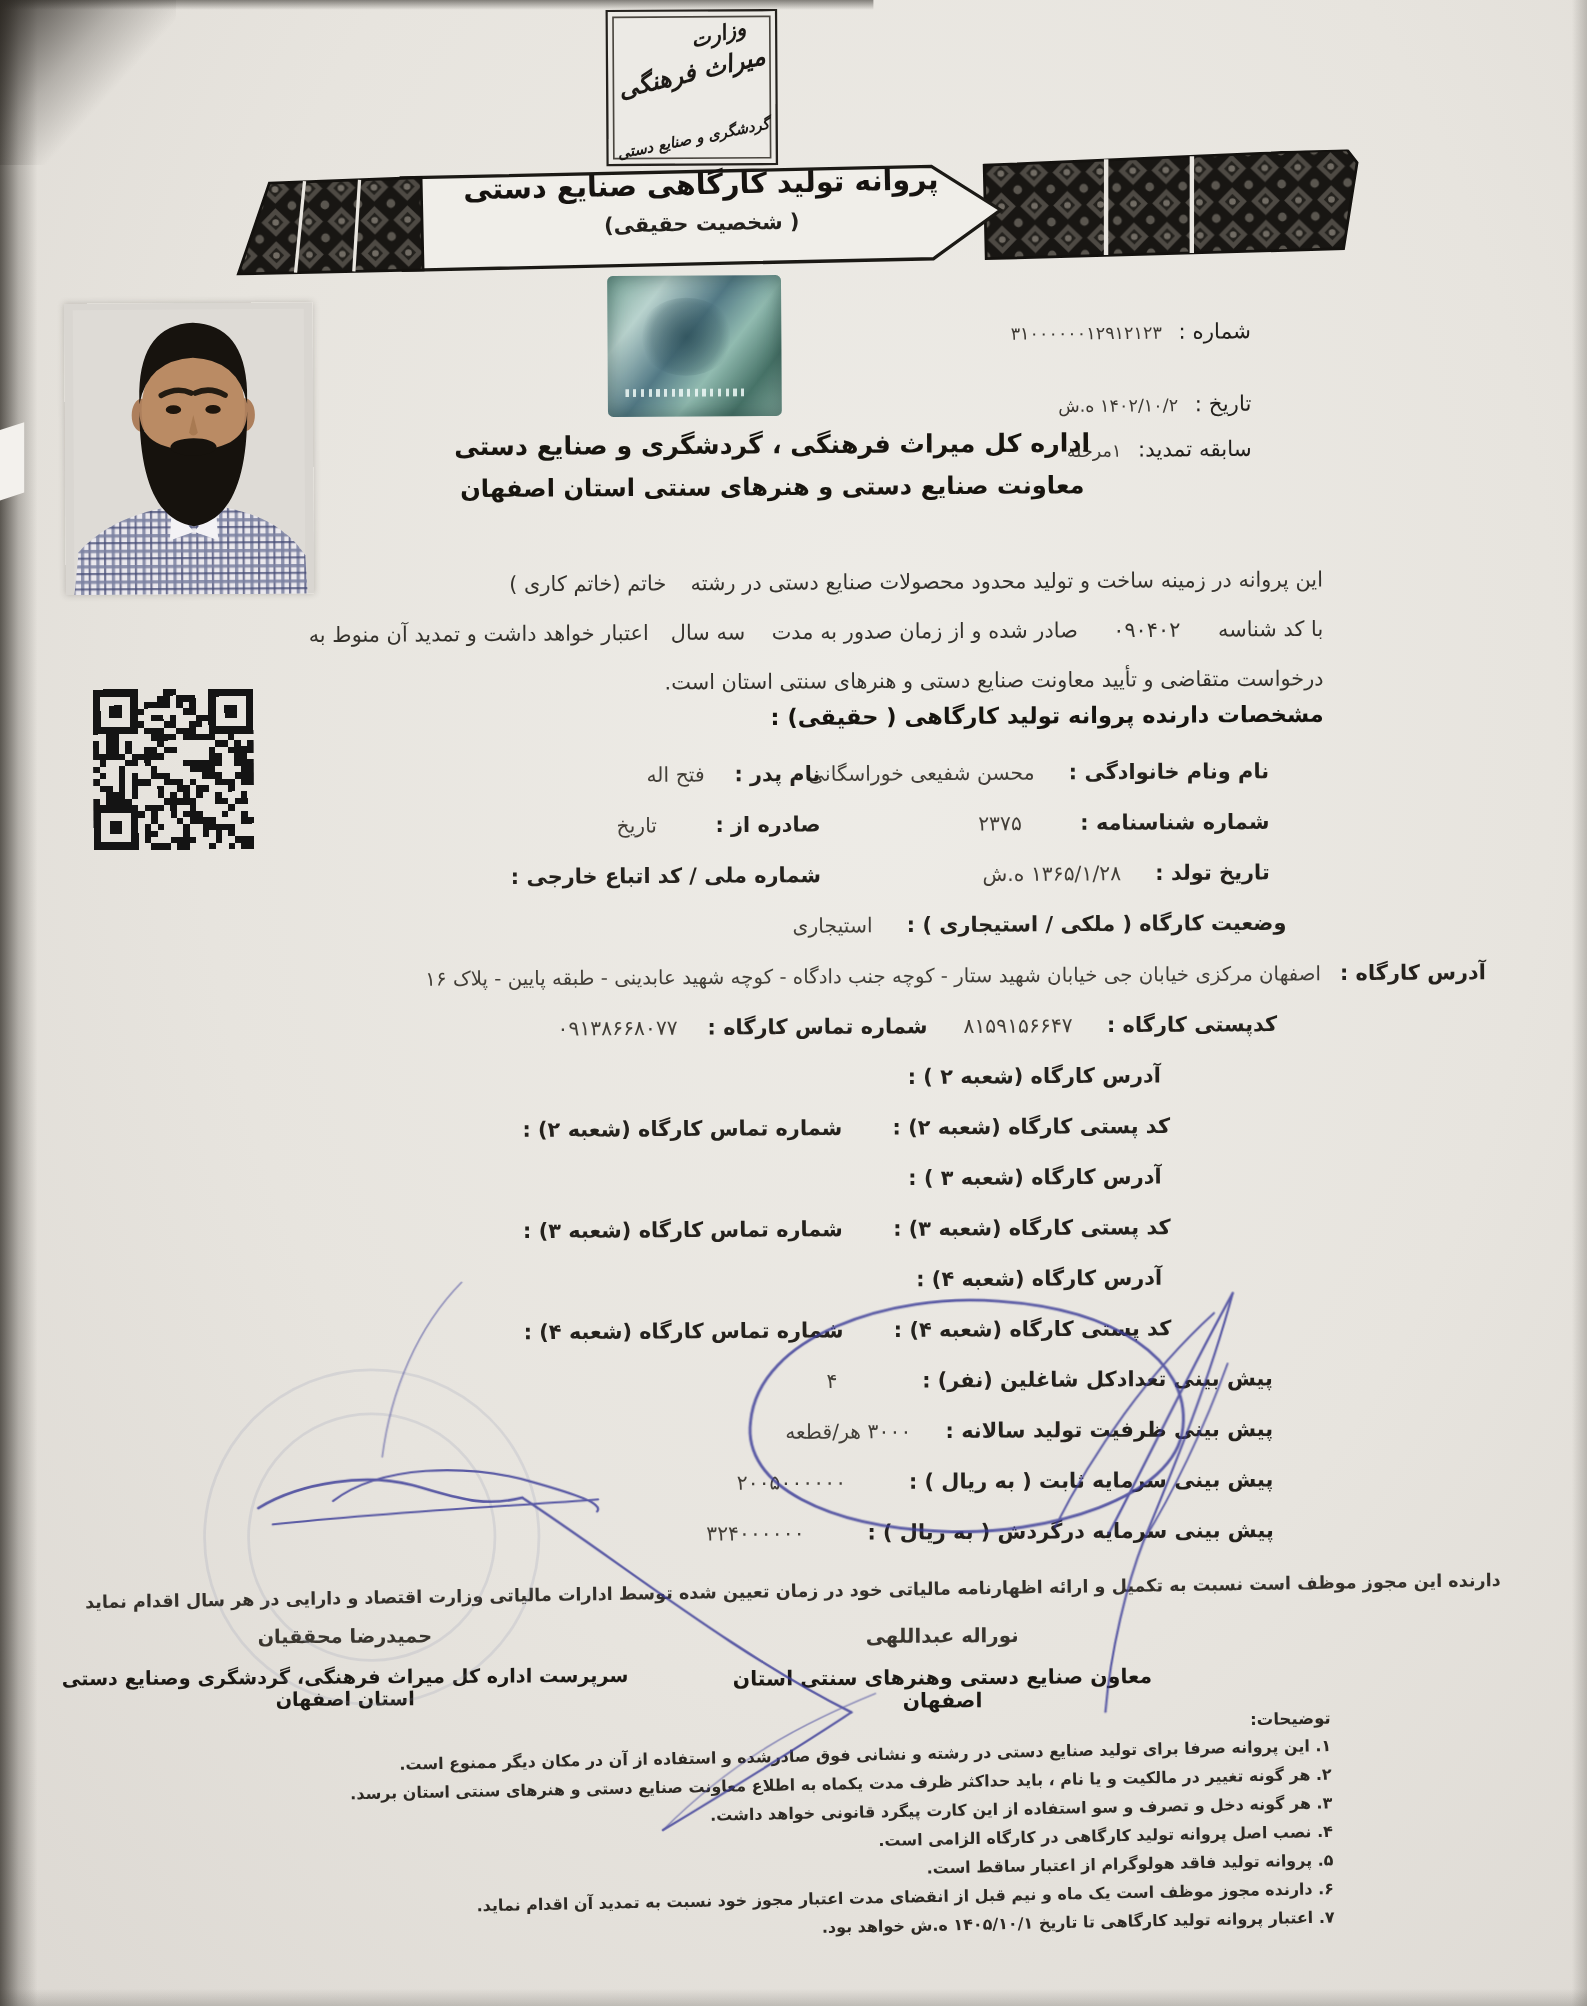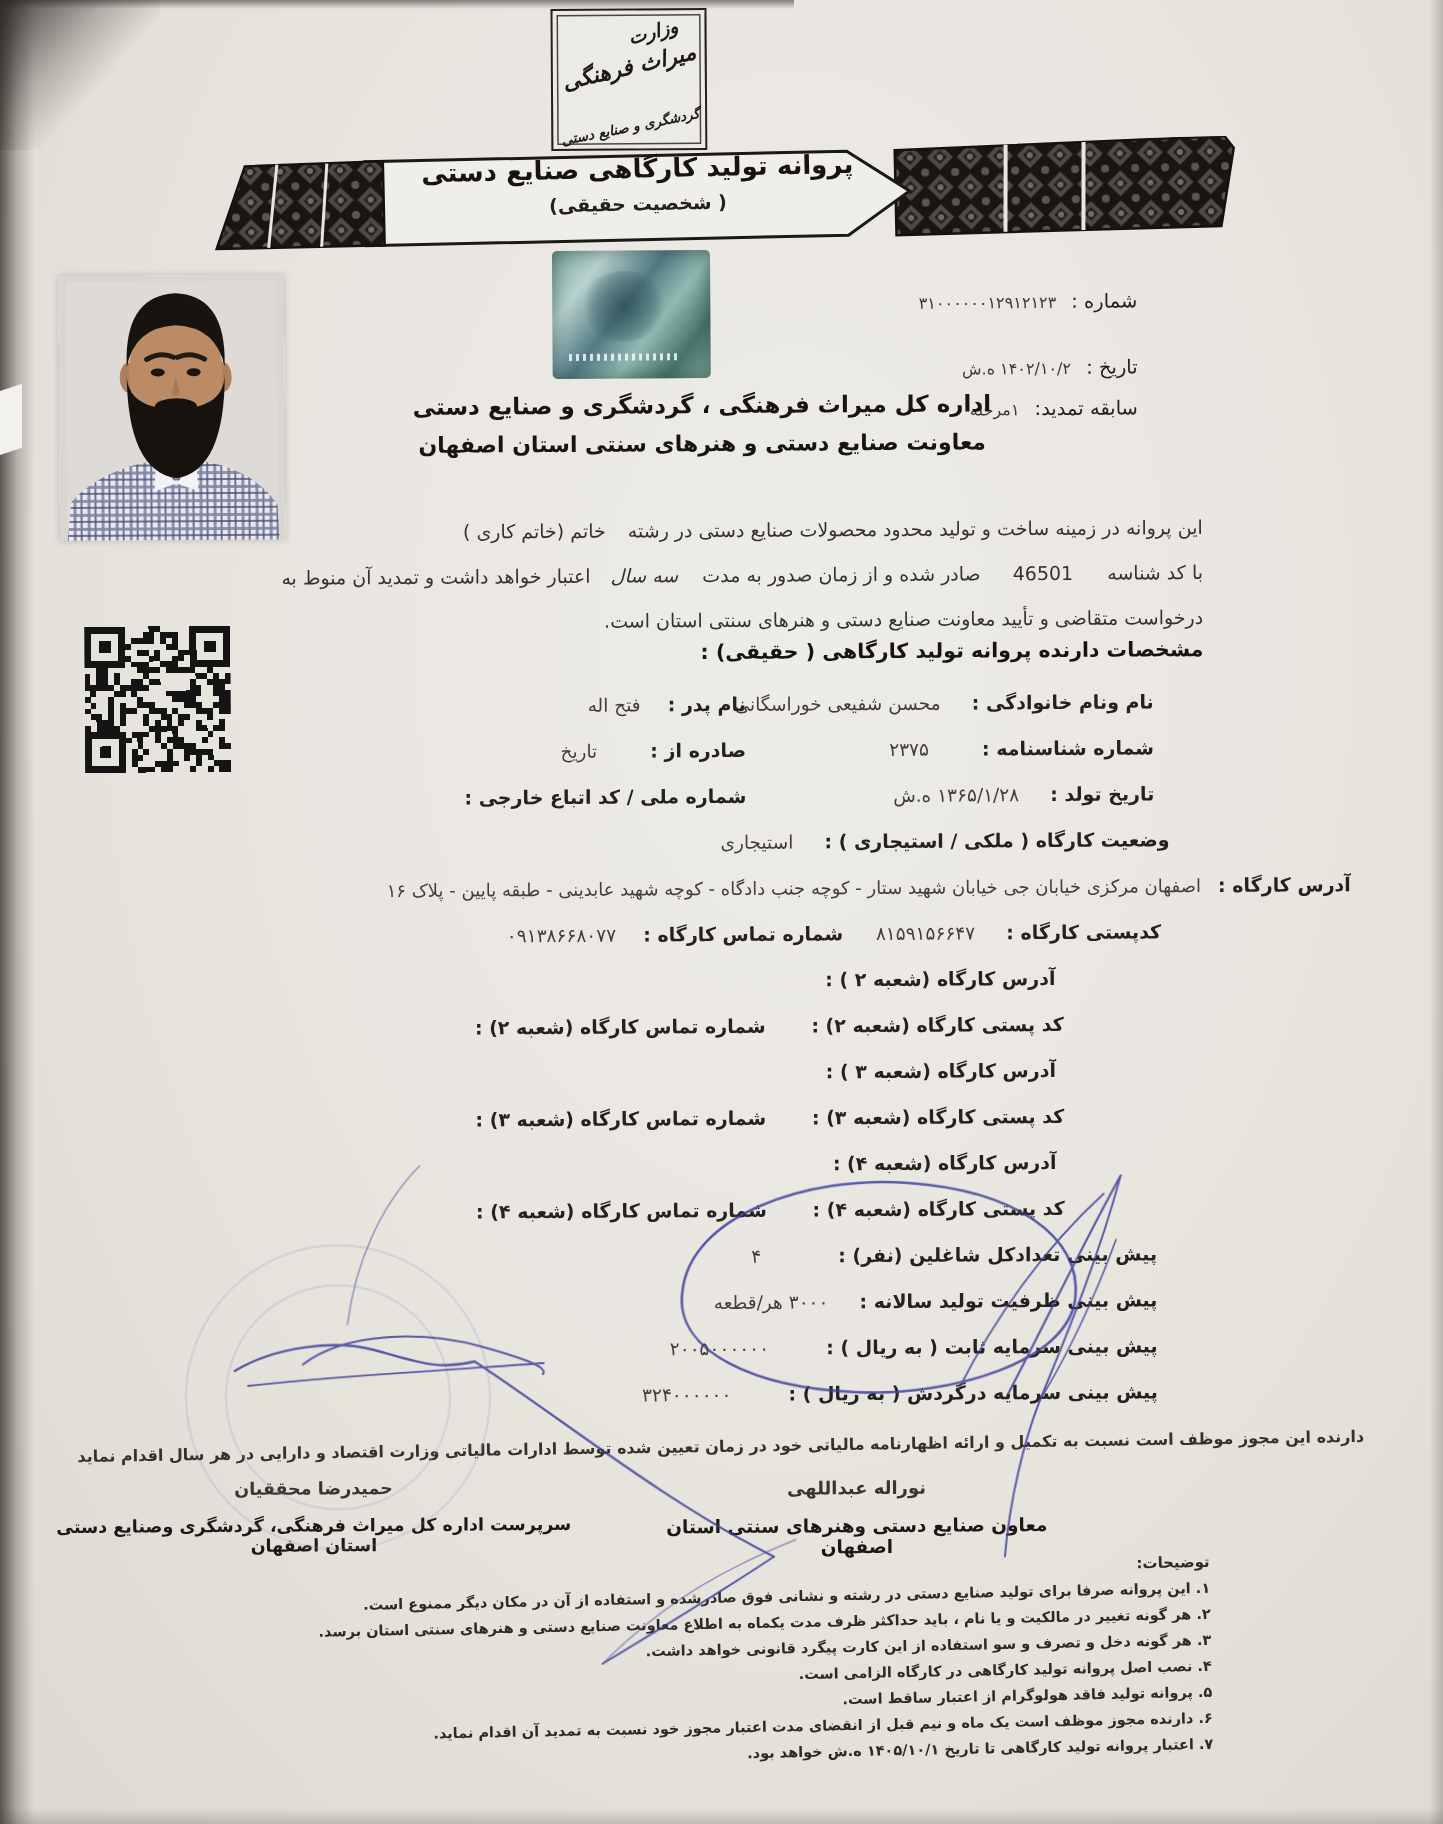--- a/index.html
+++ b/index.html
@@ -59,21 +59,21 @@
 
   
   .org{position:absolute;left:330px;top:392px;width:750px;text-align:center;direction:rtl;}
   .org .o1{font-size:23px;font-weight:700;color:#18150f;letter-spacing:-0.3px;}
   .org .o2{font-size:22px;font-weight:700;color:#18150f;margin-top:13px;letter-spacing:-0.3px;}
 
   
   .intro{position:absolute;top:508px;right:238px;left:40px;direction:rtl;text-align:right;font-size:19px;color:#35322c;}
   .intro .iline{height:45px;line-height:45px;white-space:nowrap;}
   .intro .seg{display:inline-block;}
-  .g16{margin-right:16px;} .g28{margin-right:28px;} .g26{margin-right:26px;} .g18{margin-right:18px;font-style:italic;} .g14{margin-right:14px;}
+  .g16{margin-right:16px;} .g28{margin-right:28px;} .g26{margin-right:26px;} .g18{margin-right:18px;} .g14{margin-right:14px;}
 
   .section-title{position:absolute;top:640px;right:238px;font-size:20.5px;font-weight:700;color:#17140f;direction:rtl;}
 
   
   .fields{position:absolute;top:681px;right:288px;left:36px;direction:rtl;}
   .frow{position:relative;height:46px;line-height:46px;white-space:nowrap;text-align:right;}
   .flabel{font-weight:700;font-size:19px;color:#25221d;letter-spacing:-0.2px;}
   .fvalue{font-size:18.5px;color:#423e37;margin-right:26px;}
   .fpair-l{position:absolute;right:408px;top:0;}
   .fpair-l .fvalue{margin-right:22px;}
@@ -429,21 +429,21 @@
       <div class="o2">معاونت صنایع دستی و هنرهای سنتی استان   اصفهان</div>
     </div>
 
     <div class="intro">
       <div class="iline">
         <span class="seg">این پروانه در زمینه ساخت و تولید محدود محصولات صنایع دستی در رشته</span>
         <span class="seg g16">خاتم (خاتم کاری )</span>
       </div>
       <div class="iline">
         <span class="seg">با کد شناسه</span>
-        <span class="seg g28">46501</span>
+        <span class="seg g28">۰۹۰۴۰۲</span>
         <span class="seg g26">صادر شده و از زمان صدور به مدت</span>
         <span class="seg g18">سه سال</span>
         <span class="seg g14">اعتبار خواهد داشت و تمدید آن منوط به</span>
       </div>
       <div class="iline">
         <span class="seg">درخواست متقاضی و تأیید معاونت صنایع دستی و هنرهای سنتی استان است.</span>
       </div>
     </div>
 
     <div class="section-title">مشخصات دارنده پروانه تولید کارگاهی ( حقیقی) :</div>

